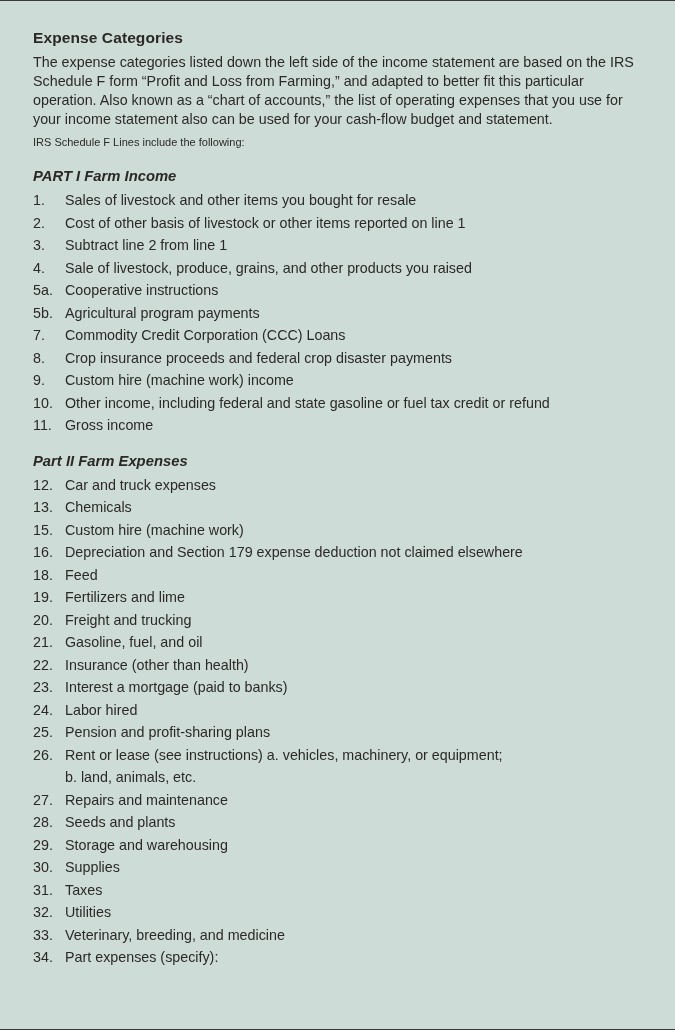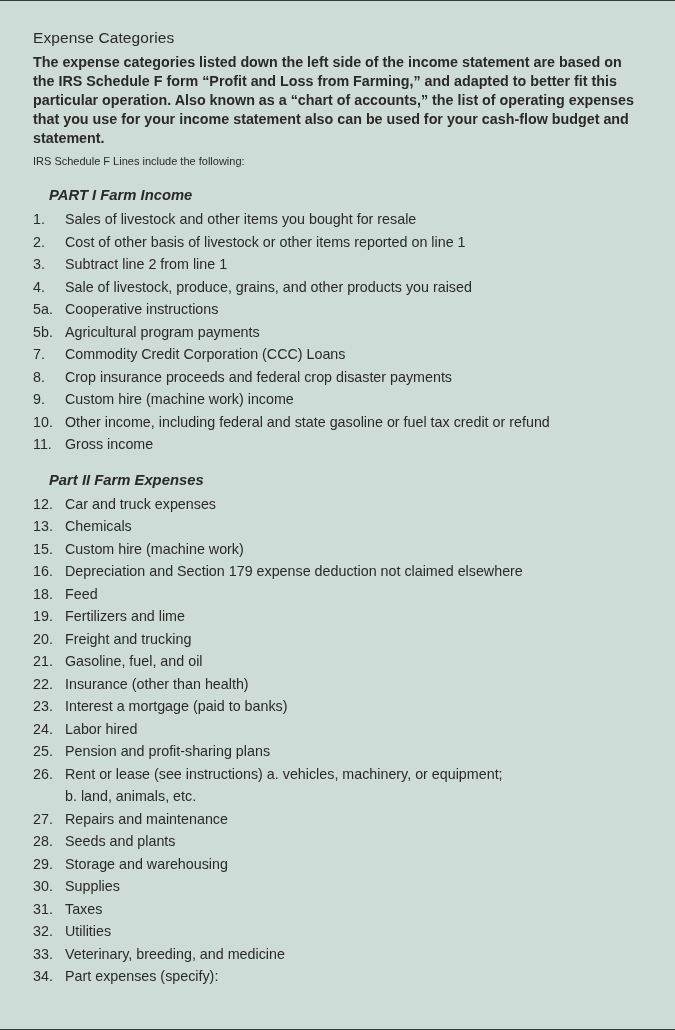--- a/index.html
+++ b/index.html
@@ -12,42 +12,41 @@
     height: 1030px;
     background: #cedcd8;
     color: #2b2926;
     border-top: 1px solid #3a3a38;
     border-bottom: 1px solid #3a3a38;
     padding: 27px 33px 0 33px;
     overflow: hidden;
   }
   .panel-heading {
     font-size: 15.5px;
-    font-weight: 400;
+    font-weight: 700;
     line-height: 20px;
     letter-spacing: 0.1px;
   }
   .intro-paragraph {
     margin-top: 5px;
     font-size: 14.3px;
     line-height: 19px;
     max-width: 612px;
-    font-weight: bold;
   }
   .schedule-f-note {
     margin-top: 4px;
     font-size: 11px;
     line-height: 19px;
   }
   .section-title {
     font-style: italic;
     font-weight: 700;
     font-size: 14.8px;
     line-height: 20px;
-    margin: 14px 0 3px 16px;
+    margin: 14px 0 3px 0;
   }
   .list-item {
     display: flex;
     font-size: 14.3px;
     line-height: 22.5px;
   }
   .item-number {
     flex: 0 0 32px;
   }
   .item-text {

